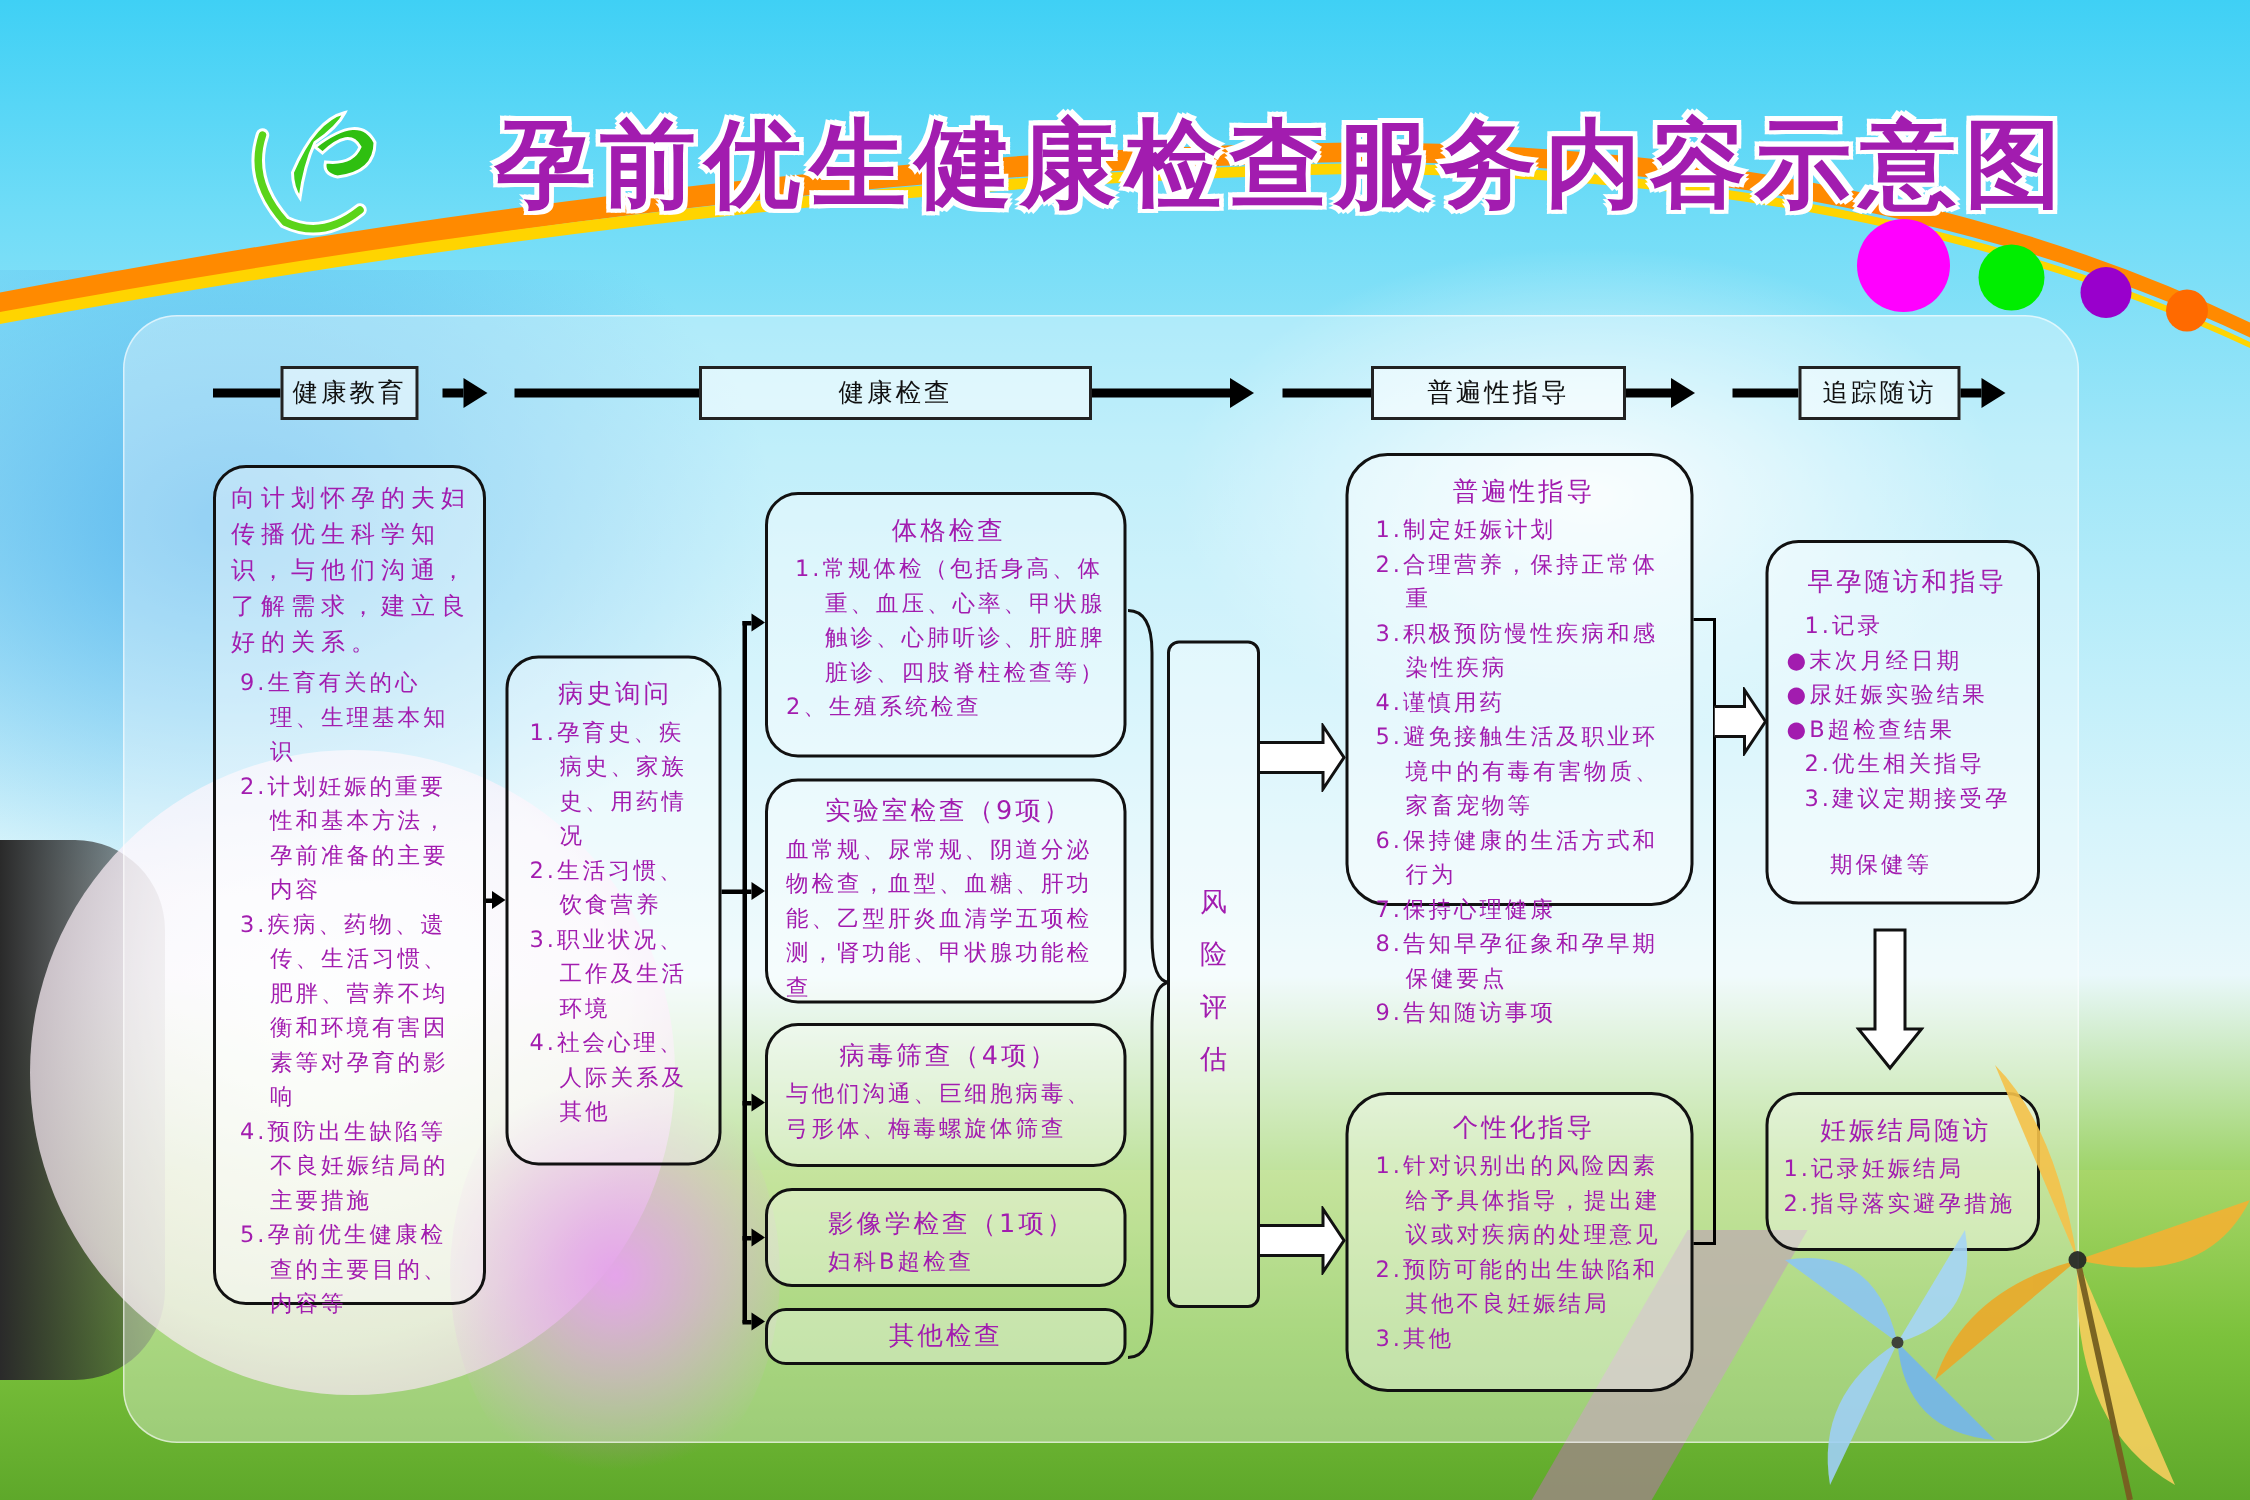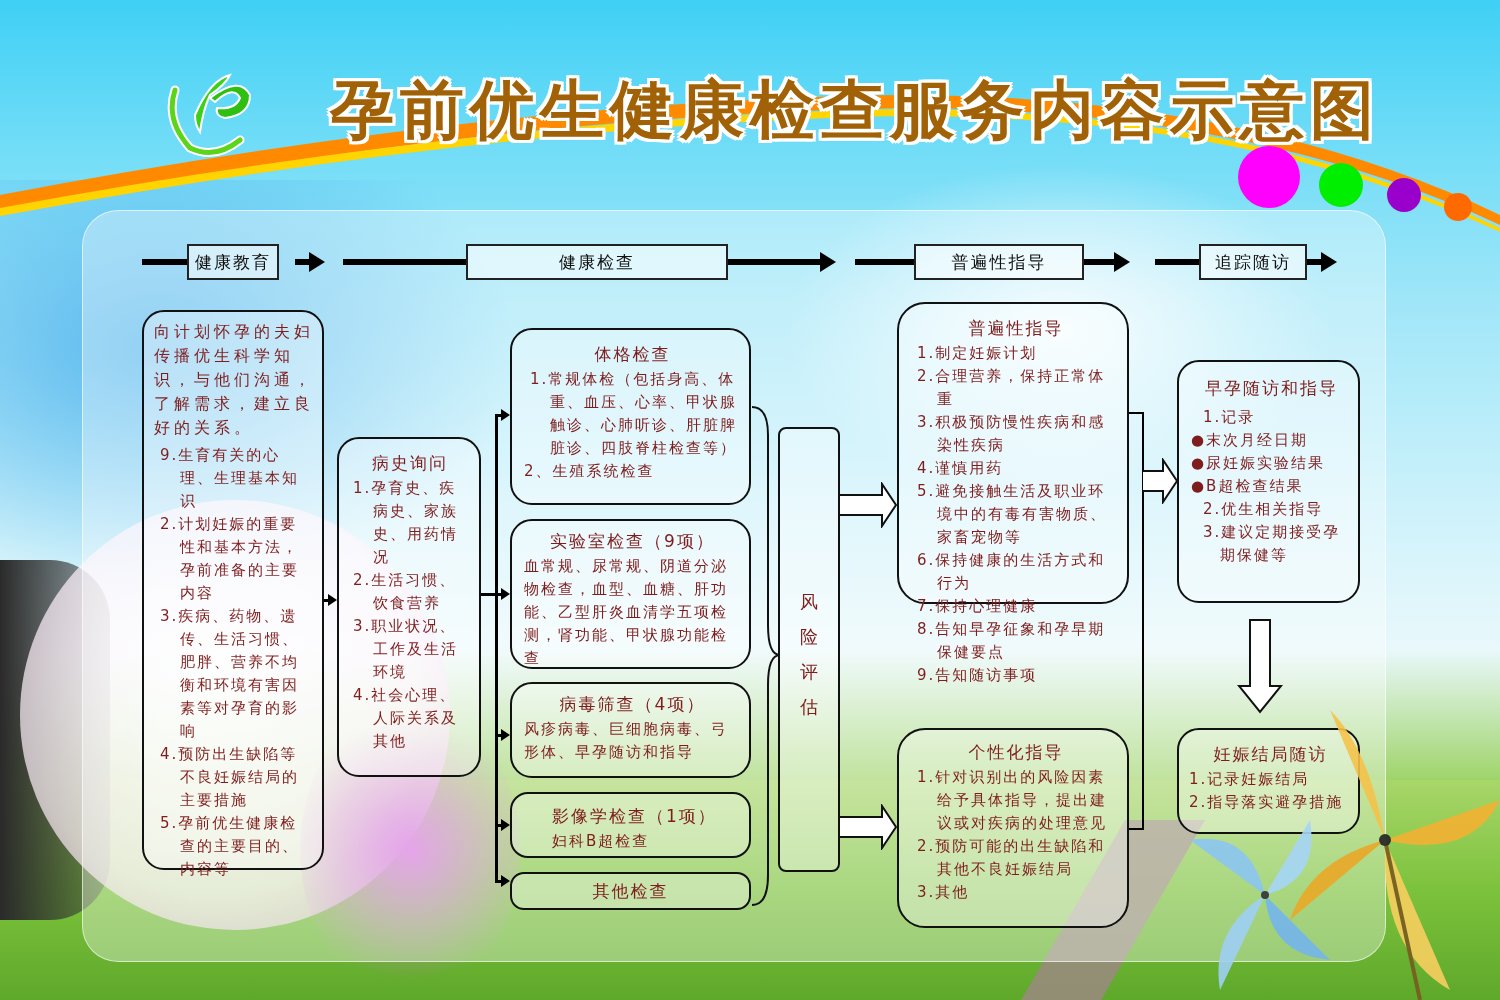--- a/index.html
+++ b/index.html
@@ -44,37 +44,37 @@
     position: absolute; left: 82px; top: 210px; width: 1302px; height: 750px;
     border-radius: 36px;
     background: rgba(255,255,255,0.35);
     border: 1px solid rgba(255,255,255,0.6);
   }
   .dot { position: absolute; border-radius: 50%; }
   .logo { position: absolute; left: 155px; top: 60px; width: 120px; height: 100px; }
   .title {
     position: absolute; left: 330px; top: 70px; width: 960px; height: 80px;
     font-family: "DejaVu Sans", sans-serif; font-weight: bold; font-size: 64px; letter-spacing: 6px;
-    color: #a16207; line-height: 80px; white-space: nowrap;
+    color: #a21caf; line-height: 80px; white-space: nowrap;
     text-shadow: -3px -3px 0 #fff, 3px -3px 0 #fff, -3px 3px 0 #fff, 3px 3px 0 #fff, 0 3px 0 #fff, 0 -3px 0 #fff, 3px 0 0 #fff, -3px 0 0 #fff;
   }
   .stage-line { position: absolute; height: 6px; background: #000; }
   .arrow-head {
     position: absolute; width: 0; height: 0;
     border-top: 10px solid transparent; border-bottom: 10px solid transparent; border-left: 16px solid #000;
   }
   .stage-box {
     position: absolute; height: 36px; border: 2px solid #222; box-sizing: border-box;
     background: rgba(255,255,255,0.55);
     font-size: 17px; line-height: 32px; text-align: center; color: #111; letter-spacing: 2px;
   }
   .box {
     position: absolute; border: 2px solid #111; box-sizing: border-box; border-radius: 22px;
     background: rgba(255,255,255,0.35);
-    color: #7f1d1d; font-size: 15px; line-height: 23px;
+    color: #a21caf; font-size: 15px; line-height: 23px;
   }
   .box .h { text-align: center; font-size: 17px; line-height: 28px; letter-spacing: 2px; }
   .box .item { padding-left: 26px; text-indent: -20px; letter-spacing: 2px; }
   .box .para { letter-spacing: 2px; }
   .box .bullet { letter-spacing: 2px; }
   .vline { position: absolute; width: 3px; background: #000; }
   .hline { position: absolute; height: 3px; background: #000; }
   .small-head {
     position: absolute; width: 0; height: 0;
     border-top: 6px solid transparent; border-bottom: 6px solid transparent; border-left: 9px solid #000;
@@ -184,21 +184,21 @@
   <div class="item" style="padding-left:0;text-indent:0;">2、生殖系统检查</div>
 </div>
 
 <div class="box" style="left:510px;top:519px;width:241px;height:150px;padding:6px 8px 0 12px;">
   <div class="h">实验室检查（9项）</div>
   <div class="para">血常规、尿常规、阴道分泌物检查，血型、血糖、肝功能、乙型肝炎血清学五项检测，肾功能、甲状腺功能检查</div>
 </div>
 
 <div class="box" style="left:510px;top:682px;width:241px;height:96px;padding:6px 8px 0 12px;">
   <div class="h">病毒筛查（4项）</div>
-  <div class="para">风疹病毒、巨细胞病毒、弓形体、早孕随访和指导</div>
+  <div class="para">与他们沟通、巨细胞病毒、弓形体、梅毒螺旋体筛查</div>
 </div>
 
 <div class="box" style="left:510px;top:792px;width:241px;height:66px;padding:8px 8px 0 40px;border-radius:18px;">
   <div class="h" style="text-align:left;">影像学检查（1项）</div>
   <div class="para">妇科B超检查</div>
 </div>
 
 <div class="box" style="left:510px;top:872px;width:241px;height:38px;padding:3px 8px 0 8px;border-radius:14px;">
   <div class="h">其他检查</div>
 </div>
@@ -249,21 +249,21 @@
 </svg>
 
 <div class="box" style="left:1177px;top:360px;width:183px;height:243px;padding:12px 6px 0 12px;">
   <div class="h" style="margin-bottom:4px;">早孕随访和指导</div>
   <div class="para" style="padding-left:12px;">1.记录</div>
   <div class="bullet">●末次月经日期</div>
   <div class="bullet">●尿妊娠实验结果</div>
   <div class="bullet">●B超检查结果</div>
   <div class="para" style="padding-left:12px;">2.优生相关指导</div>
   <div class="para" style="padding-left:12px;">3.建议定期接受孕</div>
-  <div class="para" style="padding-left:12px;">　期保健等</div>
+  <div class="para" style="padding-left:12px;margin-top:21px;">　期保健等</div>
 </div>
 
 <svg class="hollow-arrow" style="left:1237px;top:618px;width:46px;height:96px;" viewBox="0 0 46 96">
   <path d="M13,2 L33,2 L33,68 L44,68 L23,94 L2,68 L13,68 Z" fill="#fff" stroke="#111" stroke-width="2"></path>
 </svg>
 
 <div class="box" style="left:1177px;top:728px;width:183px;height:106px;padding:10px 6px 0 10px;">
   <div class="h">妊娠结局随访</div>
   <div class="para">1.记录妊娠结局</div>
   <div class="para">2.指导落实避孕措施</div>

